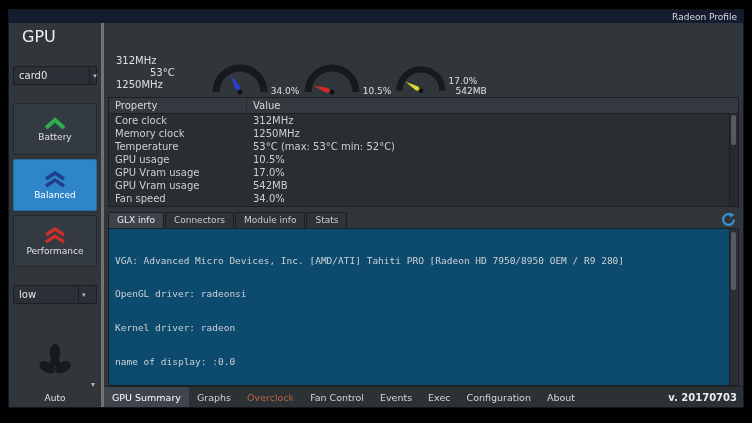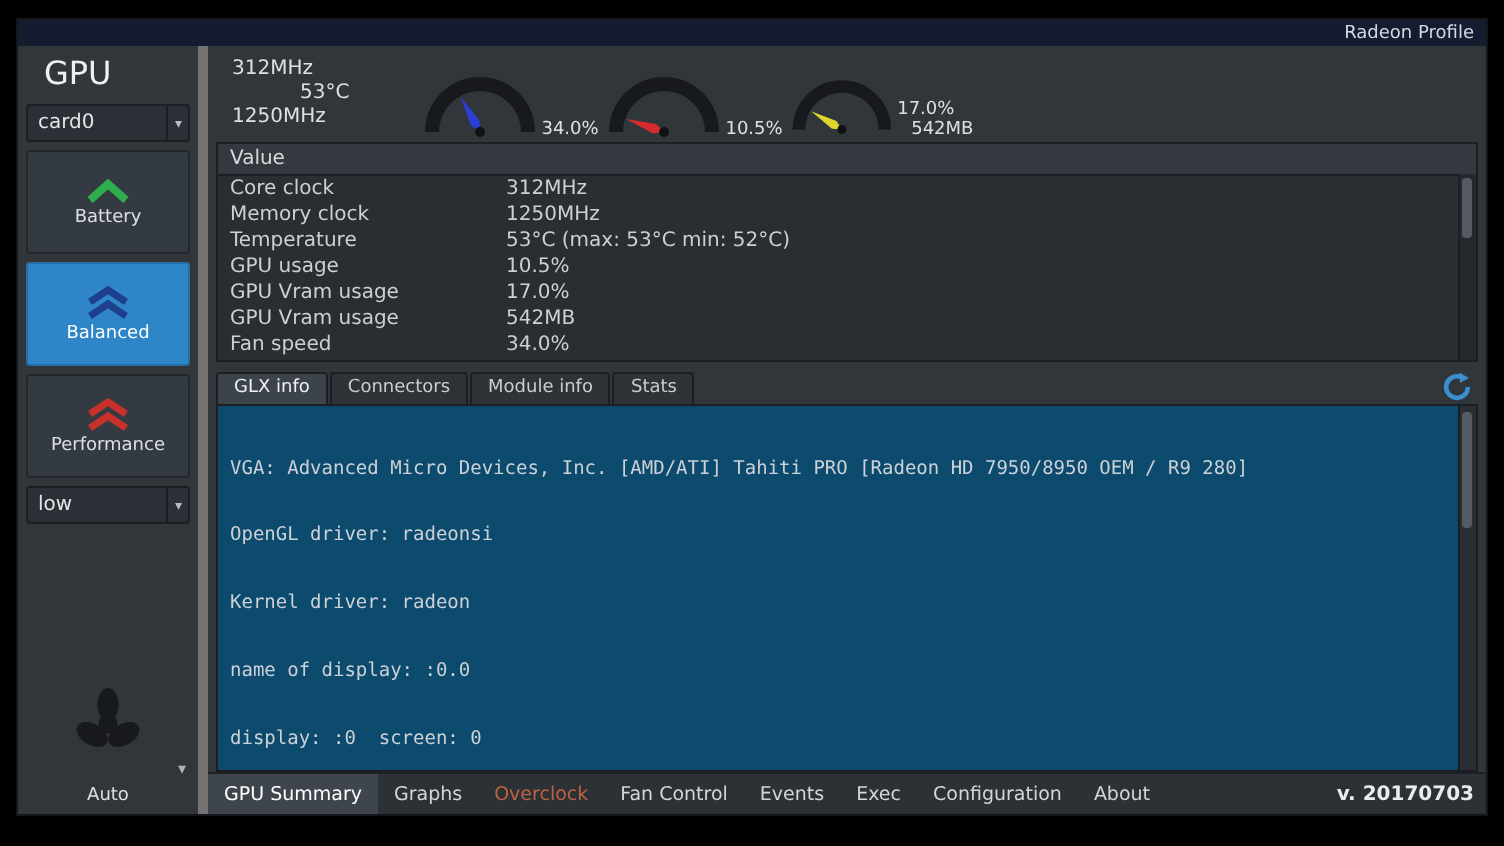--- a/index.html
+++ b/index.html
@@ -5,40 +5,40 @@
   html,body {margin:0; padding:0; background:#000;}
   .screen {position:relative; width:752px; height:423px; background:#000; overflow:hidden;
            font-family:"DejaVu Sans","Liberation Sans",sans-serif; -webkit-font-smoothing:antialiased;}
   .window {position:absolute; left:8px; top:9px; width:736px; height:399px; background:#31363b;
            border:1px solid #14161a; box-sizing:border-box; display:flex; flex-direction:column;}
   .titlebar {height:13px; background:#161c2f; display:flex; align-items:center; justify-content:flex-end;
              padding:0 6px; font-size:9px; color:#d6dae0; flex-shrink:0;}
   .body {flex:1; display:flex; min-height:0;}
 
   
-  .sidebar {width:95px; border-right:5px solid #737373; display:flex; flex-direction:column;
+  .sidebar {width:95px; border-right:3px solid #737373; display:flex; flex-direction:column;
             box-sizing:border-box; padding:1px 0; flex-shrink:0;}
   .gpu-label {font-size:16px; color:#eef0f2; margin:3px 0 4px 13px;}
   .combo {display:flex; align-items:center; height:17px; background:#2b3036; border:1px solid #1b1e22;
-          border-radius:2px; margin:2px 4px; padding-left:5px; font-size:10px; color:#e2e5e8;
-          justify-content:space-between; cursor:pointer;}
+          border-radius:2px; margin:16px 4px; padding-left:5px; font-size:10px; color:#e2e5e8;
+          cursor:pointer;gap:42px;}
   .combo-arrow {border-left:1px solid #1b1e22; align-self:stretch; display:flex; align-items:center;
                 padding:0 3px; font-size:7px; color:#b9bdc2;}
   .profile-btn {margin:2px 4px; height:52px; background:#343a41; border:1px solid #24282c; border-radius:2px;
                 display:flex; flex-direction:column; align-items:center; justify-content:center; gap:2px;
                 color:#dce0e3; font-size:9px; font-family:inherit; padding:0; cursor:pointer;}
   .profile-btn.selected {background:#2e86c8; border-color:#266ea5; color:#ffffff;}
   .sidebar-spacer {flex:1;}
   .fan-select {position:relative; margin:2px 4px 3px; cursor:pointer;}
   .fan-select svg {display:block; margin:0 auto;}
   .fan-chevron {position:absolute; right:2px; bottom:14px; font-size:8px; color:#aeb2b6;}
   .fan-label {text-align:center; font-size:9px; color:#dce0e3; margin-top:12px;}
 
   
-  .main {flex:1; display:flex; flex-direction:column; min-width:0; padding:0 4px; box-sizing:border-box;}
+  .main {flex:1; display:flex; flex-direction:column; min-width:0; padding:0 4px; box-sizing:border-box;margin-top:26px;}
   .topstrip {height:48px; display:flex; flex-shrink:0;}
   .clocks {font-size:10px; color:#dde0e3; margin:6px 0 0 8px; line-height:12px; white-space:nowrap;}
   .clock-temp {margin-left:34px;}
   .gauges {display:flex; margin:6px 0 0 36px;}
   .gauge {display:flex; align-items:flex-end; width:92px;}
   .gauge-arc {fill:none; stroke:#17191d; stroke-width:7;}
   .gauge-hub {fill:#0f1113;}
   .gauge-labels {font-size:9px; color:#dde0e3; margin:0 0 1px 2px; line-height:10px; white-space:nowrap;}
   .gauge-sublabel {margin-left:7px;}
 
@@ -186,20 +186,21 @@
               <div class="gauge-labels">
                 <div>17.0%</div>
                 <div class="gauge-sublabel">542MB</div>
               </div>
             </div>
           </div>
         </div>
 
         <div class="ptable">
           <div class="thead">
+            <div class="th prop">Property</div>
             <div class="th">Value</div>
           </div>
           <div class="trow">
             <div class="tcell prop">Core clock</div>
             <div class="tcell">312MHz</div>
           </div>
           <div class="trow">
             <div class="tcell prop">Memory clock</div>
             <div class="tcell">1250MHz</div>
           </div>

